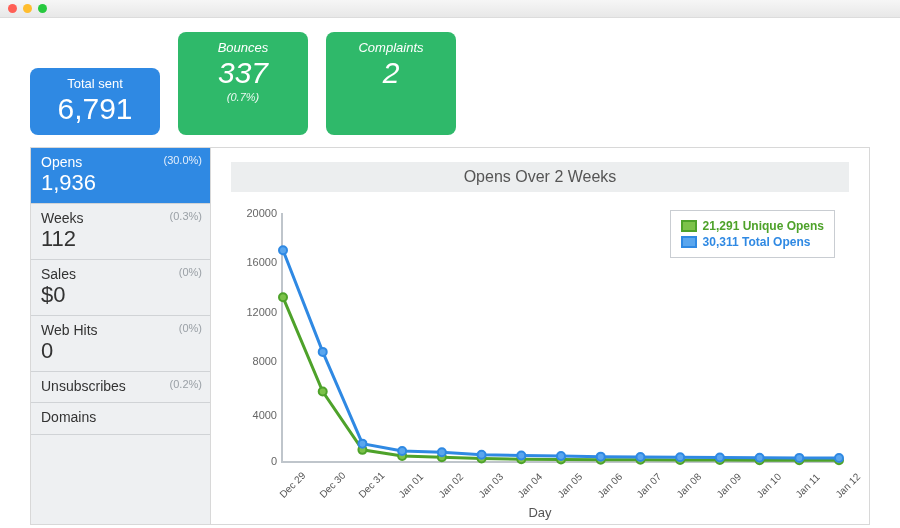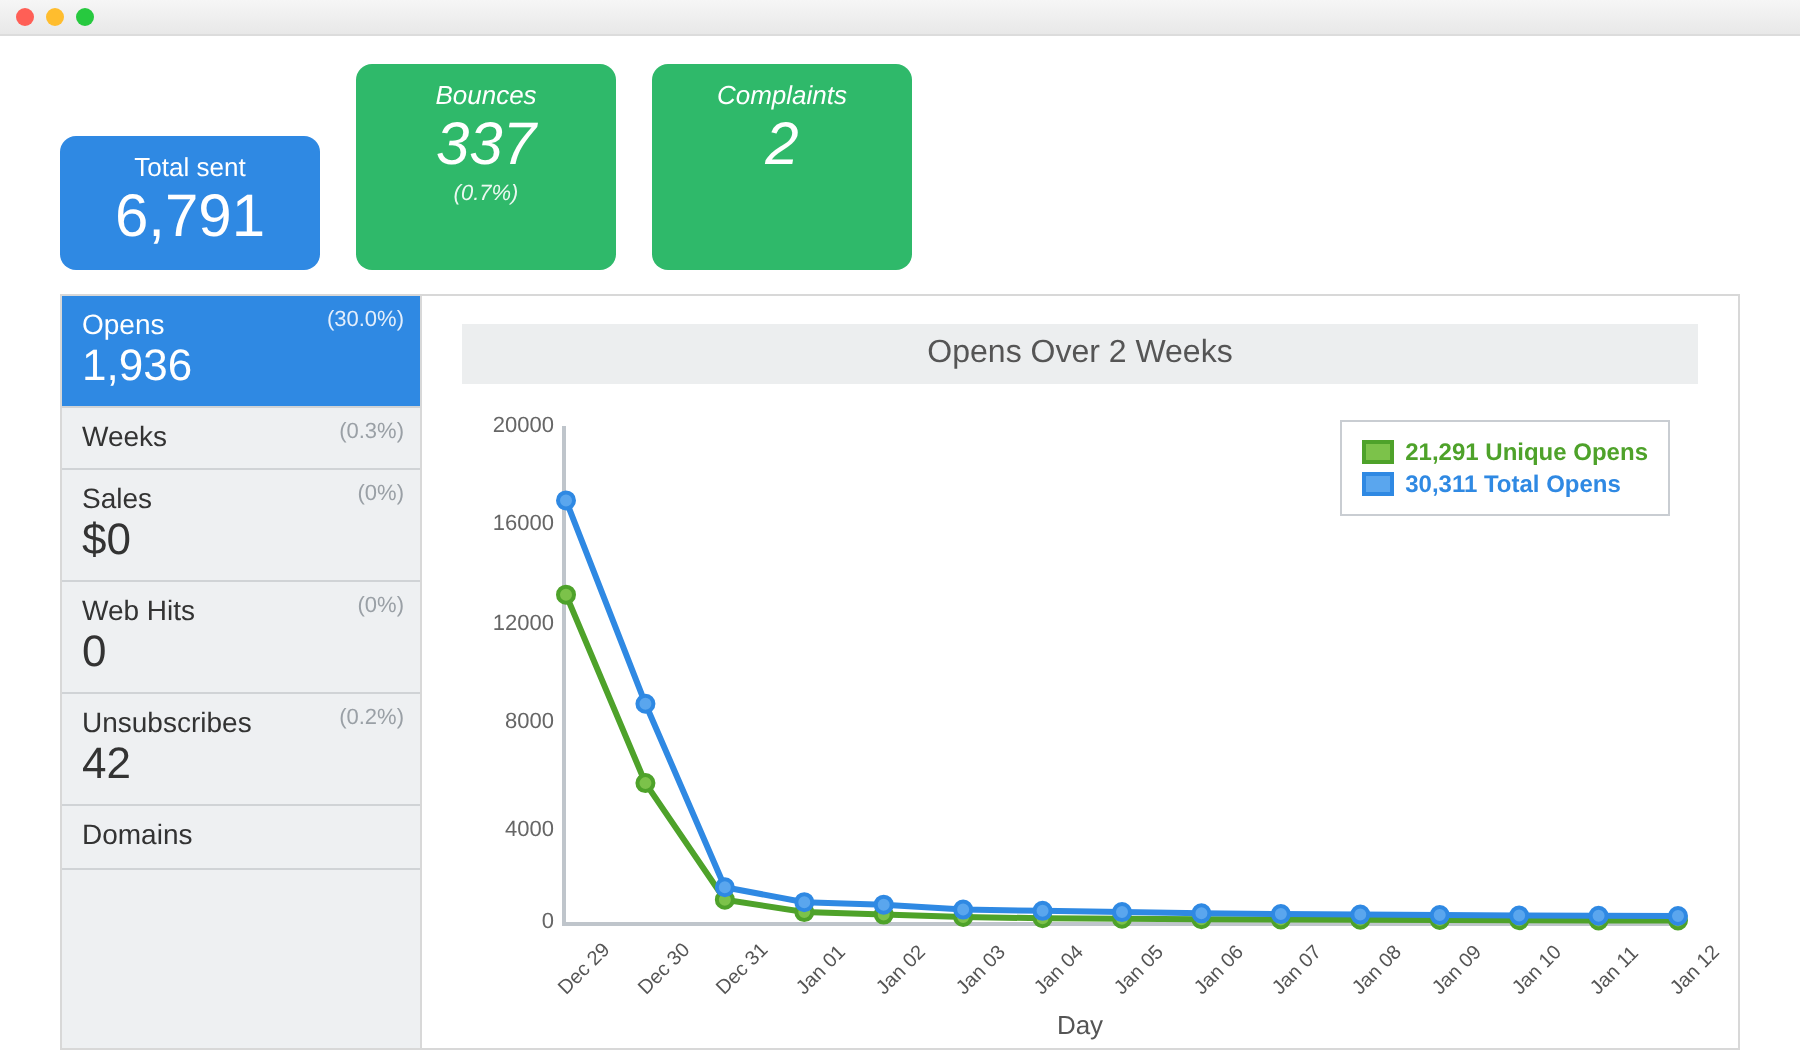--- a/index.html
+++ b/index.html
@@ -154,35 +154,35 @@
 <div class="main">
   <div class="sidebar">
     <div class="sb-item active">
       <span class="sb-pct">(30.0%)</span>
       <div class="sb-label">Opens</div>
       <div class="sb-value">1,936</div>
     </div>
     <div class="sb-item">
       <span class="sb-pct">(0.3%)</span>
       <div class="sb-label">Weeks</div>
+      <div class="sb-value">112</div>
     </div>
     <div class="sb-item">
       <span class="sb-pct">(0%)</span>
       <div class="sb-label">Sales</div>
       <div class="sb-value">$0</div>
     </div>
     <div class="sb-item">
       <span class="sb-pct">(0%)</span>
       <div class="sb-label">Web Hits</div>
       <div class="sb-value">0</div>
     </div>
     <div class="sb-item">
       <span class="sb-pct">(0.2%)</span>
       <div class="sb-label">Unsubscribes</div>
-      <div class="sb-value">42</div>
     </div>
     <div class="sb-item">
       <span class="sb-pct"></span>
       <div class="sb-label">Domains</div>
       <div class="sb-value"></div>
     </div>
   </div>
 
   <div class="chart-area">
     <div class="chart-title">Opens Over 2 Weeks</div>

